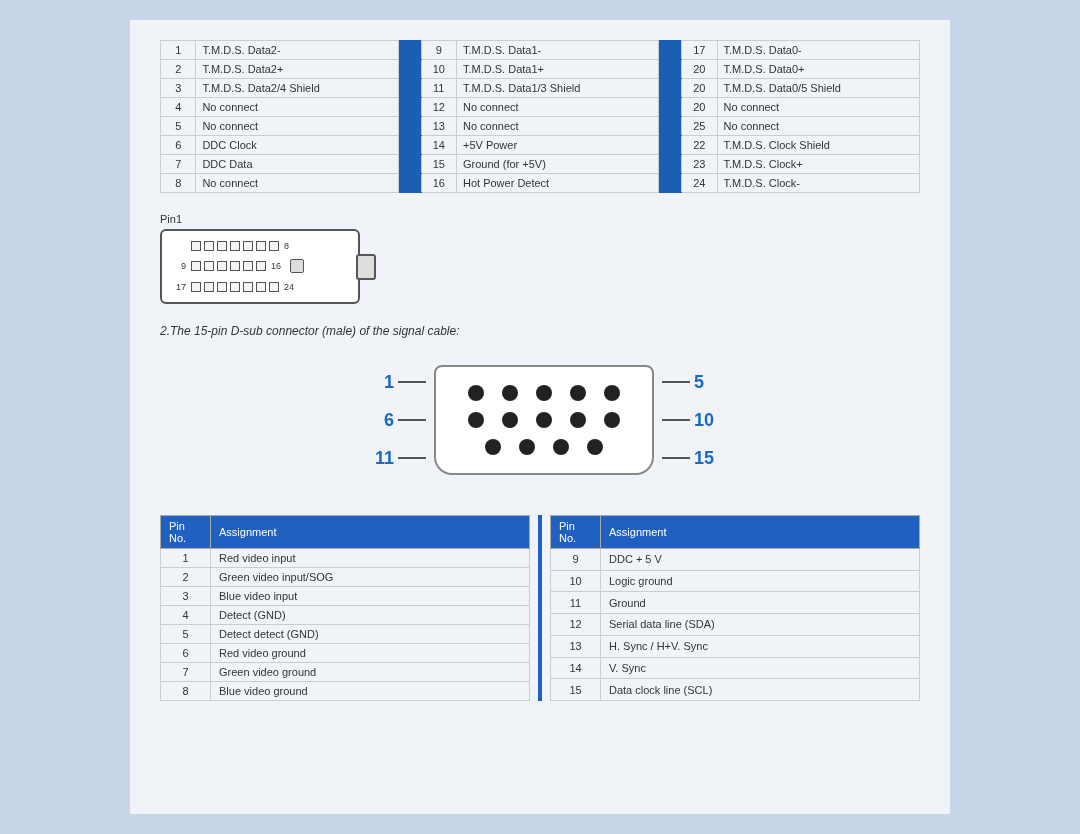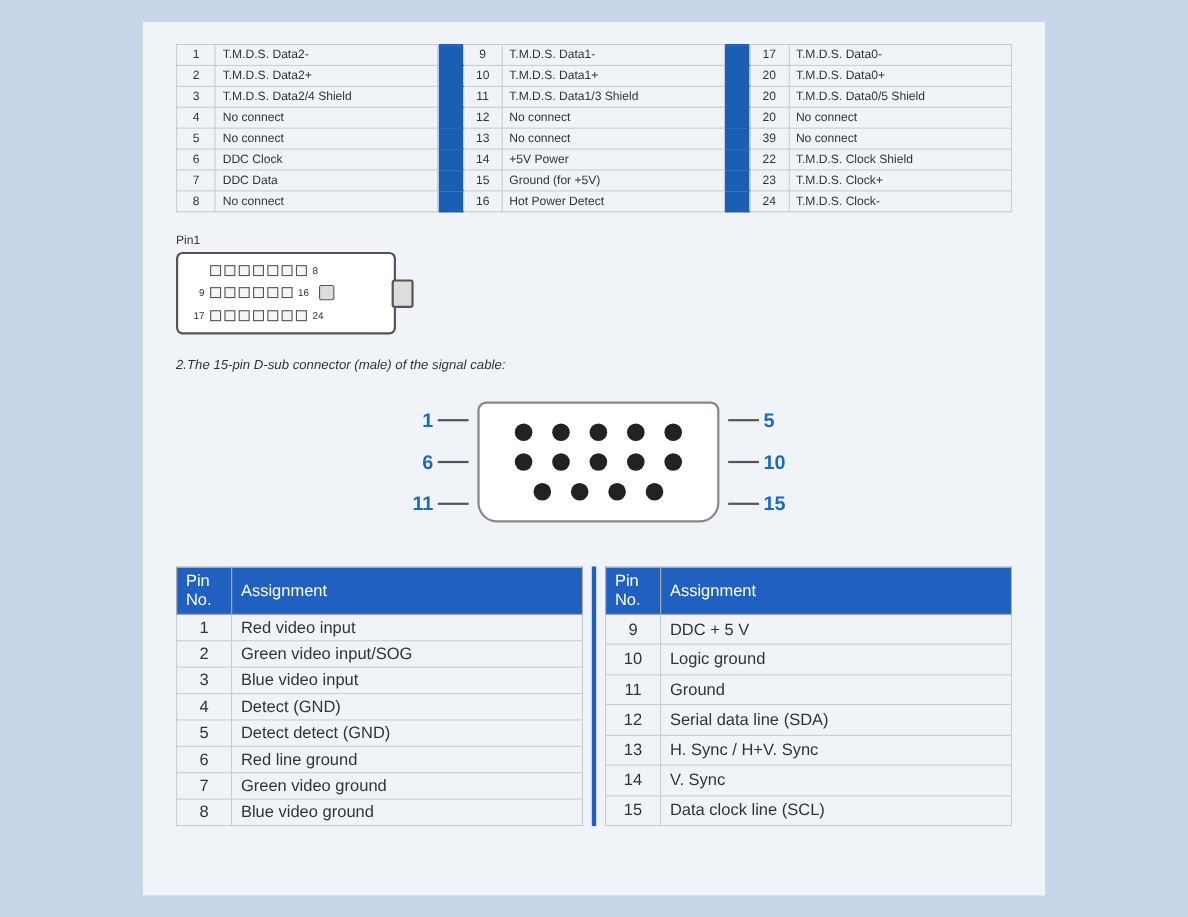--- a/index.html
+++ b/index.html
@@ -151,21 +151,21 @@
 
     
     .pin-tables-wrapper {
       display: flex;
       gap: 8px;
       margin-top: 10px;
     }
     .pin-table {
       border-collapse: collapse;
       flex: 1;
-      font-size: 15px;
+      font-size: 11px;
     }
     .pin-table th {
       background: #2060c0;
       color: #fff;
       padding: 4px 8px;
       text-align: left;
       font-weight: normal;
       border: 1px solid #aaa;
     }
     .pin-table td {
@@ -230,21 +230,21 @@
             <td class="pin-num">20</td>
             <td class="pin-desc">No connect</td>
           </tr>
           <tr>
             <td class="pin-num">5</td>
             <td class="pin-desc">No connect</td>
             <td class="blue-col"></td>
             <td class="pin-num">13</td>
             <td class="pin-desc">No connect</td>
             <td class="blue-col"></td>
-            <td class="pin-num">39</td>
+            <td class="pin-num">25</td>
             <td class="pin-desc">No connect</td>
           </tr>
           <tr>
             <td class="pin-num">6</td>
             <td class="pin-desc">DDC Clock</td>
             <td class="blue-col"></td>
             <td class="pin-num">14</td>
             <td class="pin-desc">+5V Power</td>
             <td class="blue-col"></td>
             <td class="pin-num">22</td>
@@ -398,21 +398,21 @@
             <tr>
               <td>4</td>
               <td>Detect (GND)</td>
             </tr>
             <tr>
               <td>5</td>
               <td>Detect detect (GND)</td>
             </tr>
             <tr>
               <td>6</td>
-              <td>Red line ground</td>
+              <td>Red video ground</td>
             </tr>
             <tr>
               <td>7</td>
               <td>Green video ground</td>
             </tr>
             <tr>
               <td>8</td>
               <td>Blue video ground</td>
             </tr>
           </tbody>

